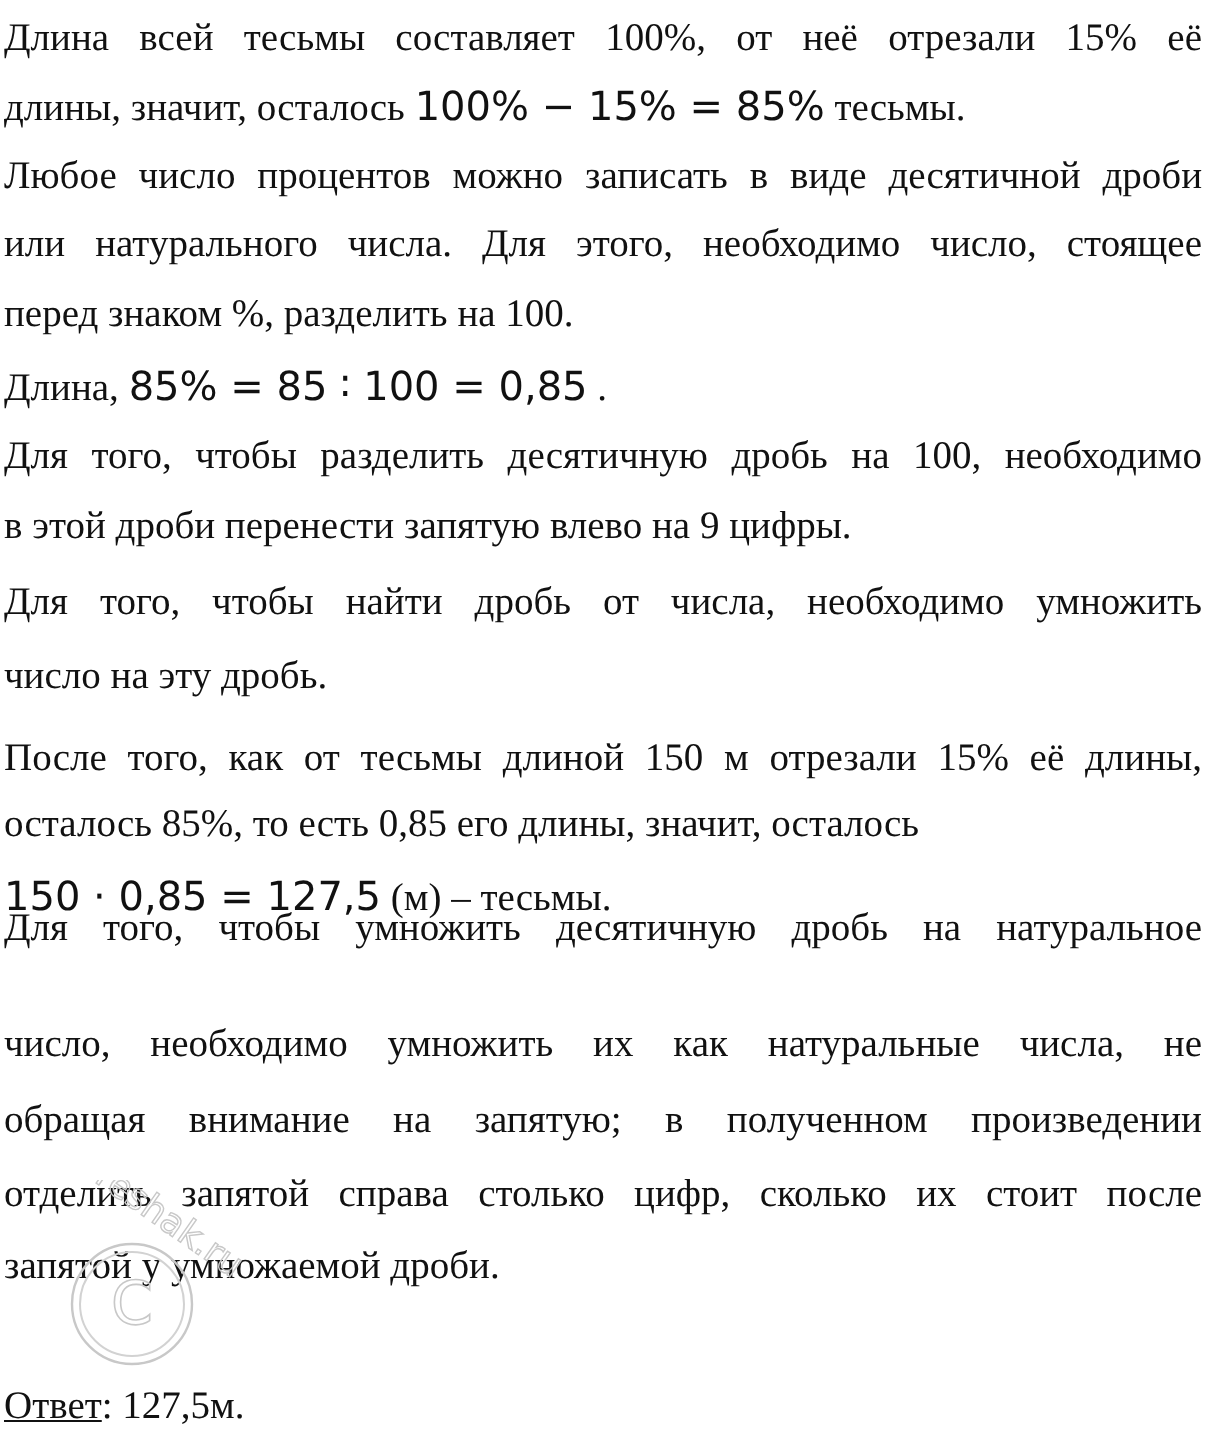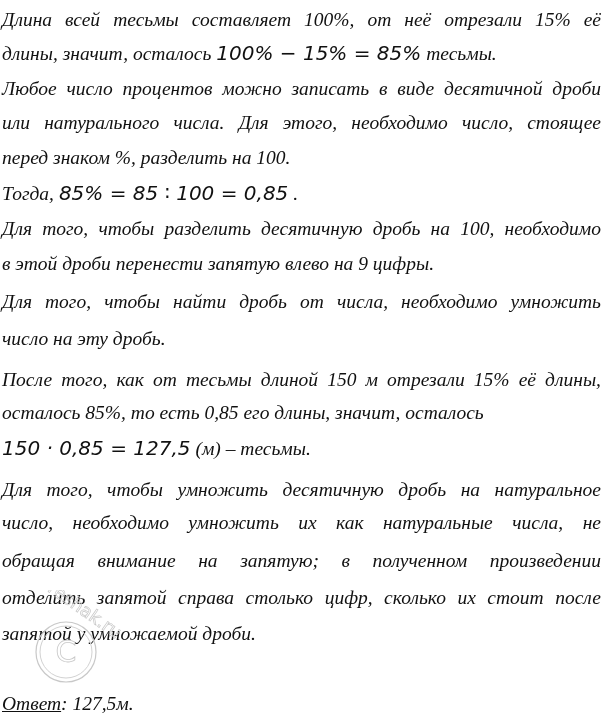--- a/index.html
+++ b/index.html
@@ -1,19 +1,19 @@
 <!DOCTYPE html>
 <html><head>
 <meta charset="utf-8">
 <style>
   html, body { margin: 0; padding: 0; background: #ffffff; }
   body { width: 603px; height: 717px; position: relative; overflow: hidden;
          font-family: "Liberation Serif", "DejaVu Serif", serif; color: #111; }
   .line { position: absolute; left: 2px; width: 599px; font-size: 19.5px; line-height: 24px;
-          white-space: nowrap; font-style: italic; }
+          white-space: nowrap; }
   .just { text-align: justify; text-align-last: justify; }
   .math { font-family: "DejaVu Sans", "Liberation Sans", sans-serif; font-size: 20px; }
   .u { text-decoration: underline; margin-top: 32px; }
   .wm { position: absolute; left: 18px; top: 590px; width: 120px; height: 110px; pointer-events: none; }
 </style>
 </head>
 <body>
 
 <div>
 
@@ -21,35 +21,35 @@
 
   <div class="line" style="top:41px">
     <span>длины, значит, осталось </span><span class="math">100% − 15% = 85%</span><span> тесьмы.</span>
   </div>
 
   <div class="line just" style="top:77px">Любое число процентов можно записать в виде десятичной дроби</div>
   <div class="line just" style="top:111px">или натурального числа. Для этого, необходимо число, стоящее</div>
   <div class="line" style="top:146px">перед знаком %, разделить на 100.</div>
 
   <div class="line" style="top:181px">
-    <span>Тогда, </span><span class="math">85% = 85 ∶ 100 = 0,85</span><span> .</span>
+    <span>Длина, </span><span class="math">85% = 85 ∶ 100 = 0,85</span><span> .</span>
   </div>
 
   <div class="line just" style="top:217px">Для того, чтобы разделить десятичную дробь на 100, необходимо</div>
   <div class="line" style="top:252px">в этой дроби перенести запятую влево на 9 цифры.</div>
   <div class="line just" style="top:290px">Для того, чтобы найти дробь от числа, необходимо умножить</div>
   <div class="line" style="top:327px">число на эту дробь.</div>
   <div class="line just" style="top:368px">После того, как от тесьмы длиной 150 м отрезали 15% её длины,</div>
   <div class="line" style="top:401px">осталось 85%, то есть 0,85 его длины, значит, осталось</div>
 
   <div class="line" style="top:436px">
     <span></span><span class="math">150 · 0,85 = 127,5</span><span> (м) – тесьмы.</span>
   </div>
 
-  <div class="line just" style="top:478px">Для того, чтобы умножить десятичную дробь на натуральное</div>
+  <div class="line just" style="top:453px">Для того, чтобы умножить десятичную дробь на натуральное</div>
   <div class="line just" style="top:511px">число, необходимо умножить их как натуральные числа, не</div>
   <div class="line just" style="top:549px">обращая внимание на запятую; в полученном произведении</div>
   <div class="line just" style="top:586px">отделить запятой справа столько цифр, сколько их стоит после</div>
   <div class="line" style="top:622px">запятой у умножаемой дроби.</div>
 
   <div class="line" style="top:692px">
     <span class="u">Ответ</span><span>: 127,5м.</span>
   </div>
 
   <svg class="wm" viewBox="0 0 120 110">

